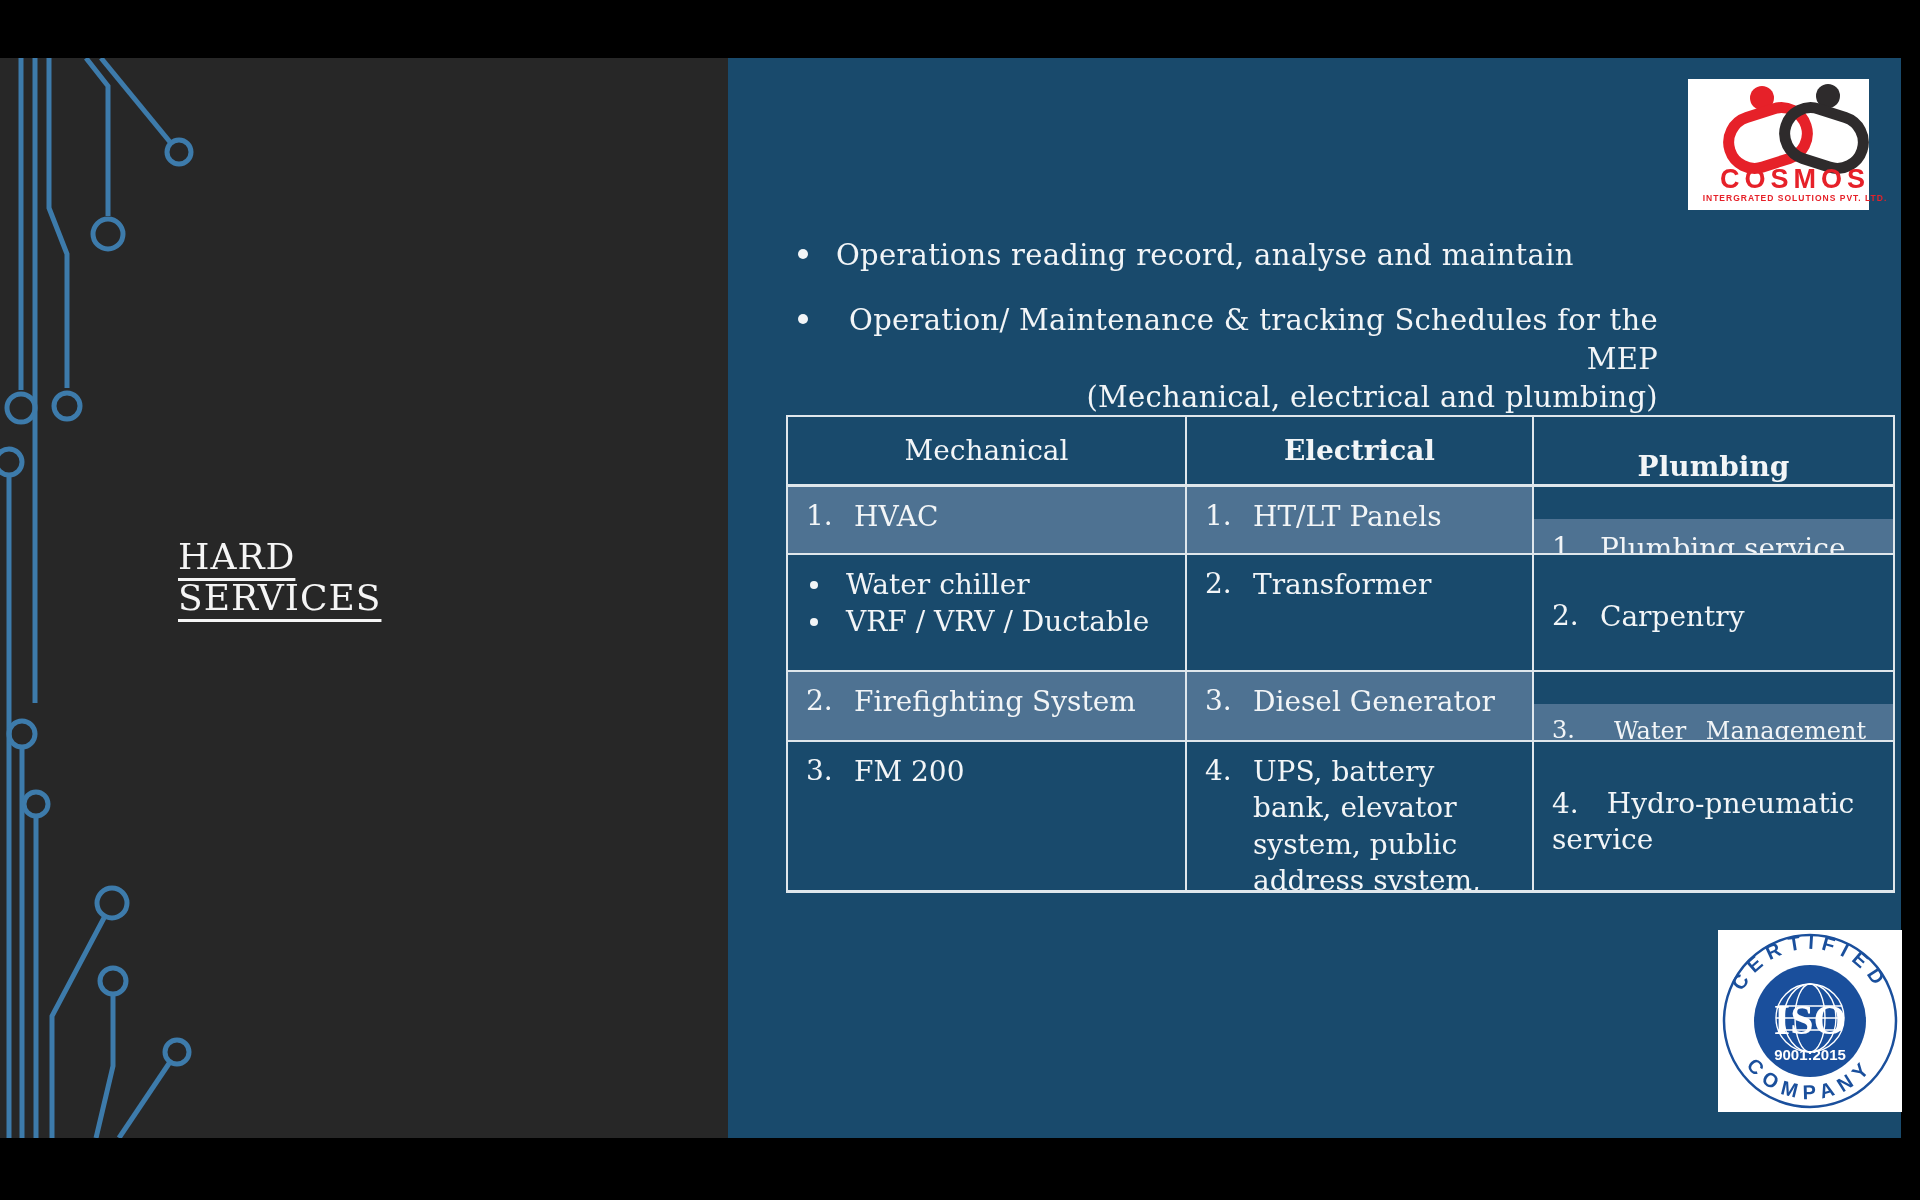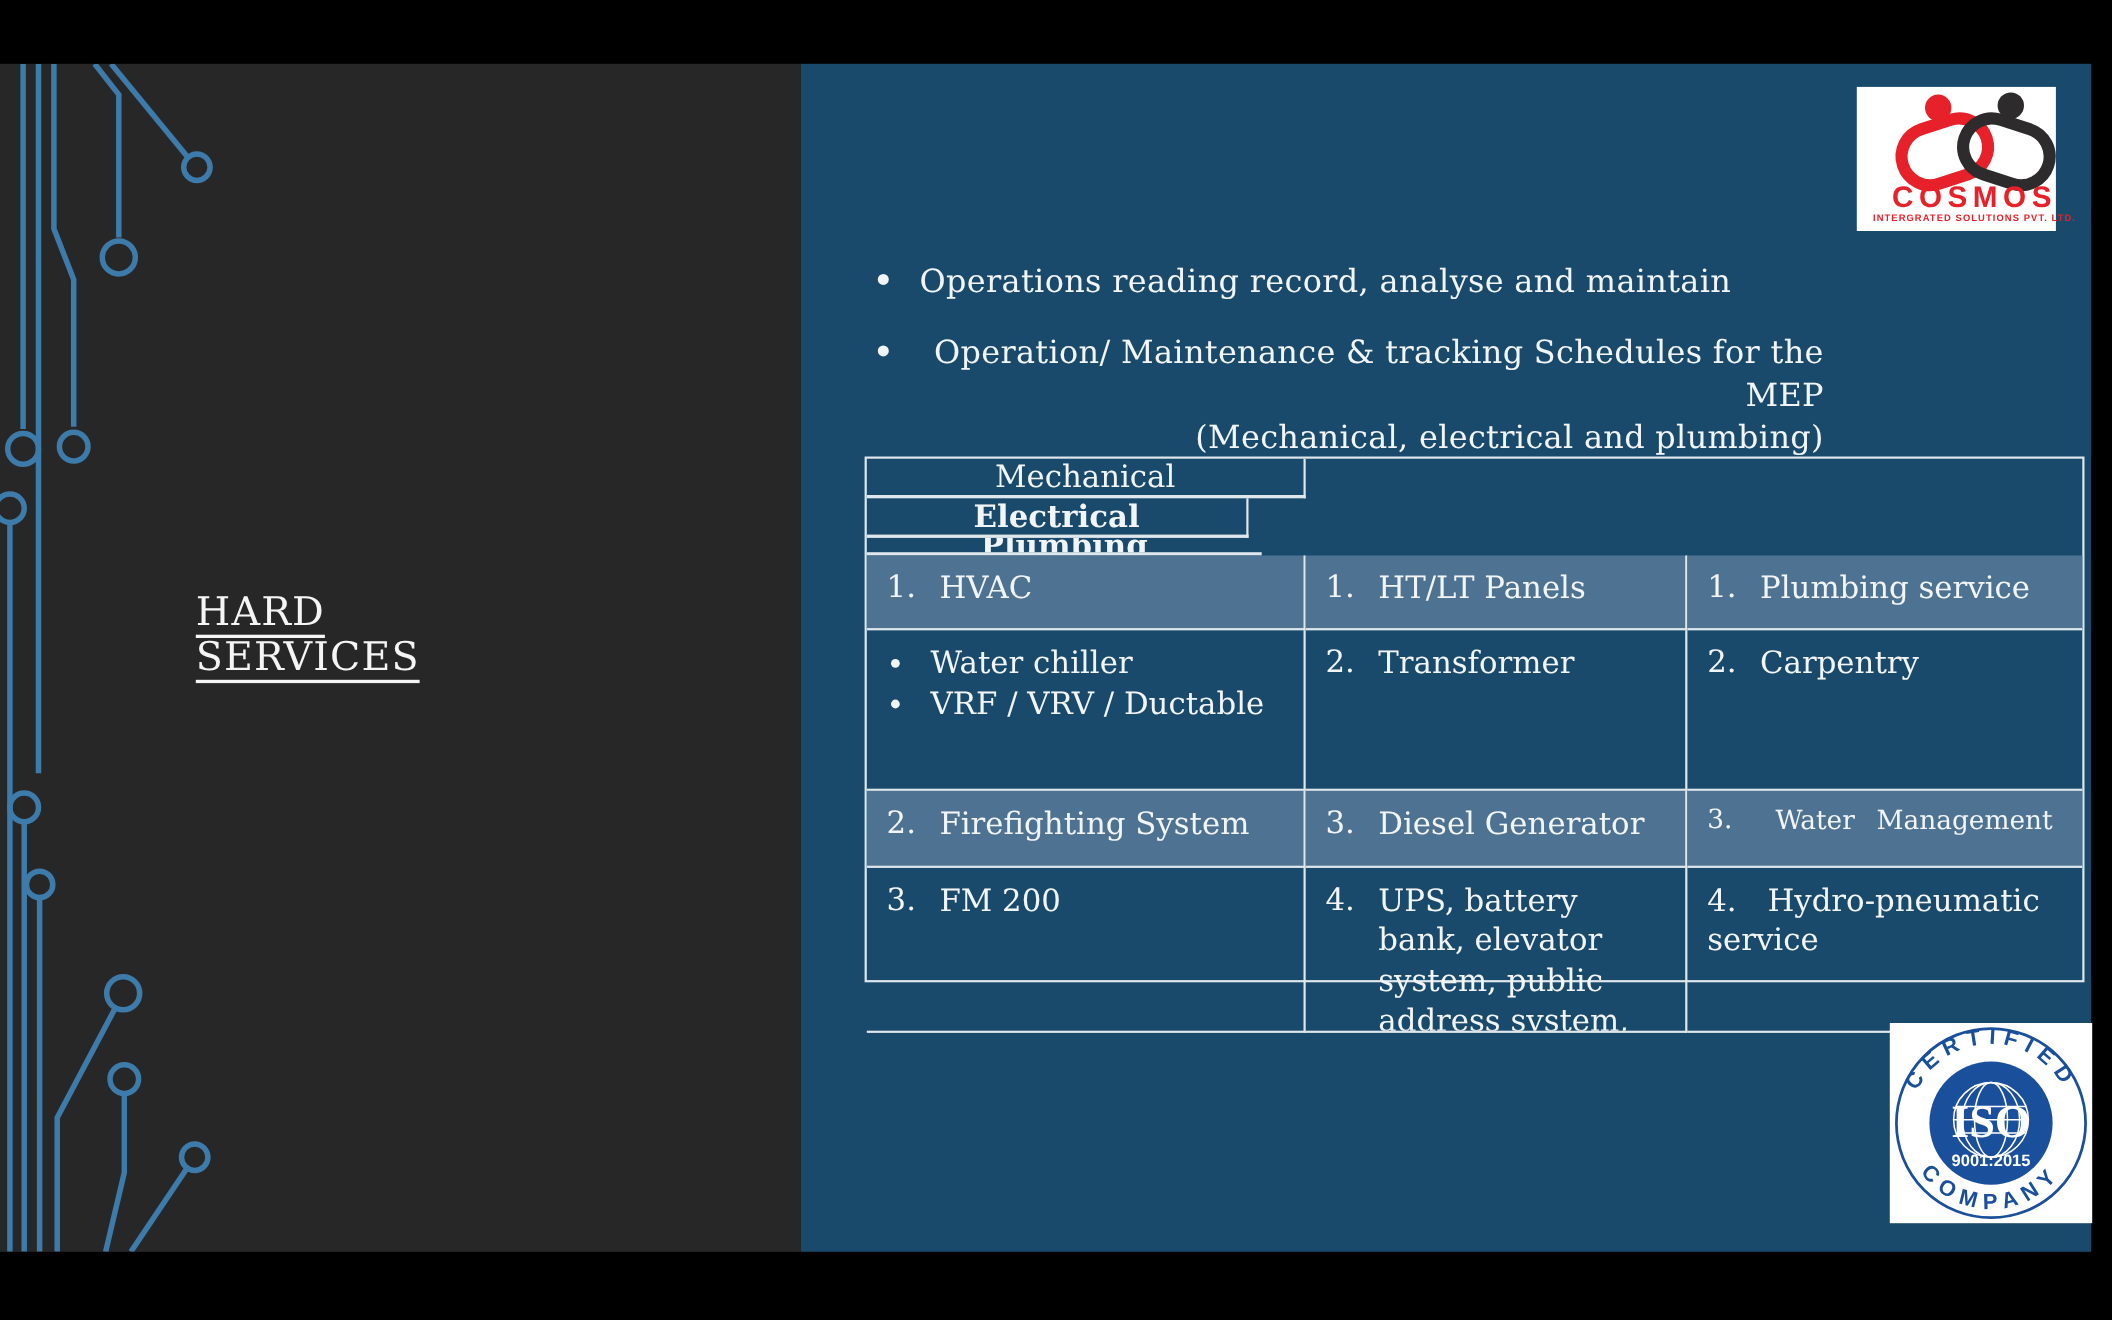--- a/index.html
+++ b/index.html
@@ -29,24 +29,24 @@
   .bullet-text{margin-left:28px;line-height:1.32;text-align:right;}
   .bullet-line2{line-height:1.32;}
 
   
   .svc-table{position:absolute;left:58px;top:357px;width:1109px;height:478px;
              border:2px solid #dfe7ec;box-sizing:border-box;font-size:28px;}
   .trow{display:flex;box-sizing:border-box;}
   .tcell{box-sizing:border-box;border-right:2px solid #dfe7ec;border-bottom:2px solid #dfe7ec;
          padding:12px 8px 0 18px;overflow:hidden;}
   .tcell:last-child{border-right:none;}
-  .c1{width:399px;} .c2{width:347px;} .c3{width:359px;flex:1;}
-  .hrow{height:88px;flex-direction:column;}
+  .c1{width:399px;} .c2{width:347px;} .c3{width:359px;flex:1;margin-top:32px;}
+  .hrow{height:70px;}
   .hcell{display:flex;align-items:center;justify-content:center;padding:0;border-bottom:3px solid #dfe7ec;}
-  .r1{height:68px;} .r2{height:146px;} .r3{height:70px;} .r4{height:150px;}
+  .r1{height:68px;} .r2{height:117px;} .r3{height:70px;} .r4{height:150px;}
   .r1 .tcell,.r3 .tcell{background:#4e7292;}
   .bold{font-weight:bold;text-align:right;}
   .numline{display:flex;}
   .num{flex:0 0 48px;}
   .numtext{line-height:1.3;}
   .w255{width:255px;}
   .cell-bullets .bl{display:flex;line-height:1.31;}
   .cell-bullets .bdot{flex:0 0 8px;width:8px;height:8px;border-radius:50%;background:#f2f5f7;margin-top:14px;margin-left:4px;}
   .cell-bullets .btxt{margin-left:28px;white-space:nowrap;}
   .small{font-size:24px;word-spacing:12px;}

